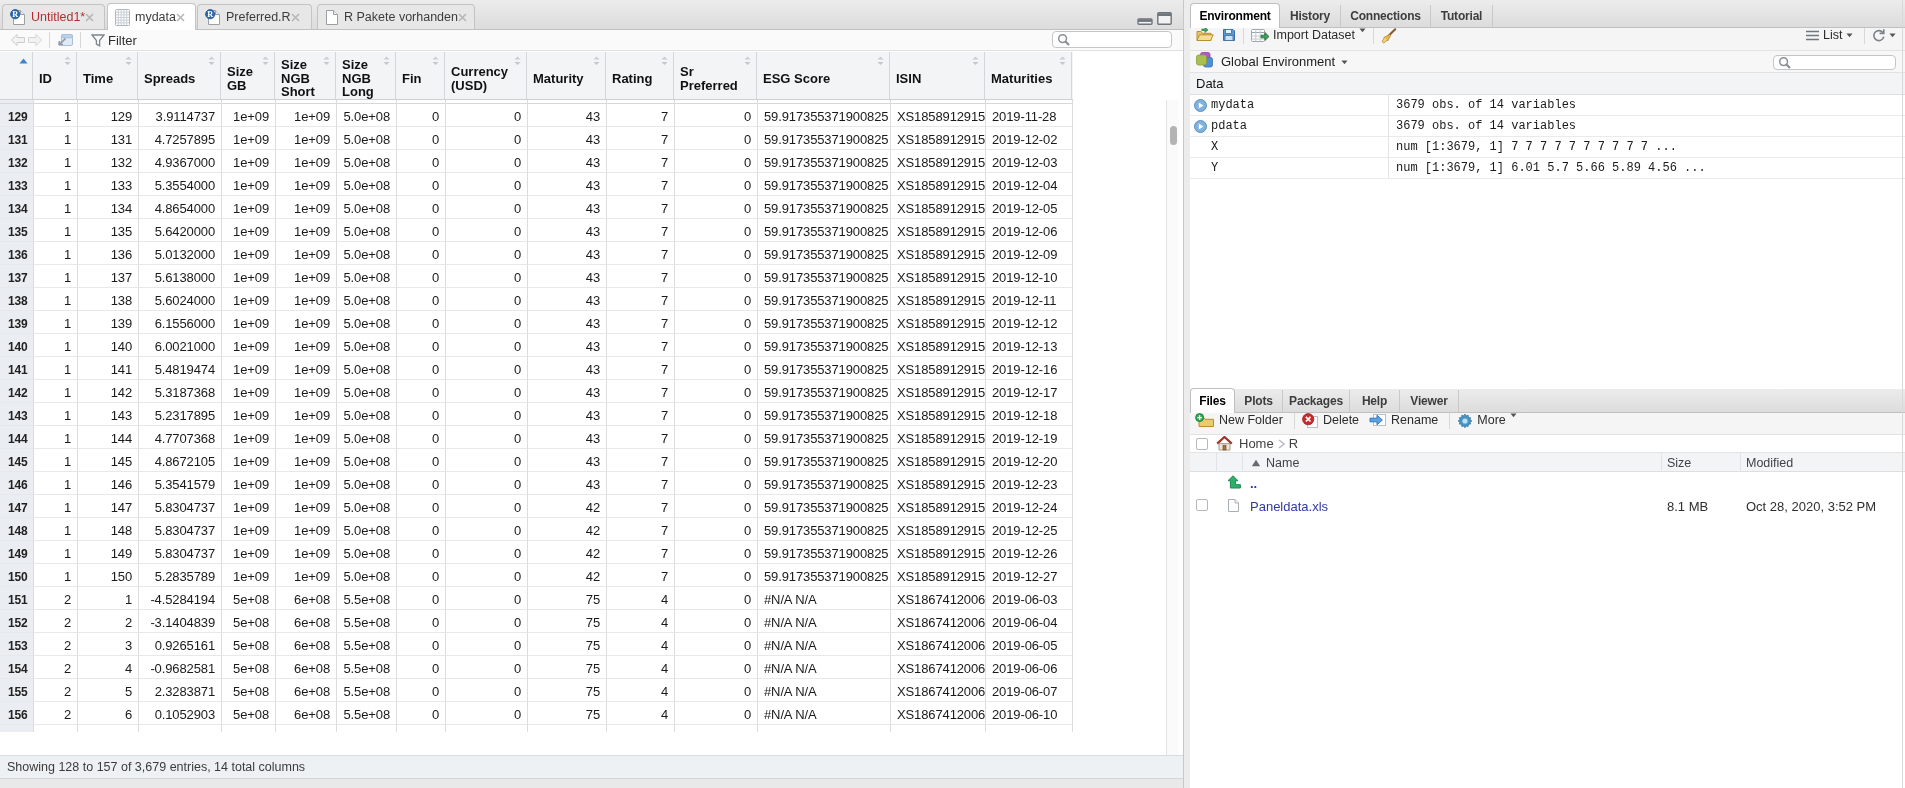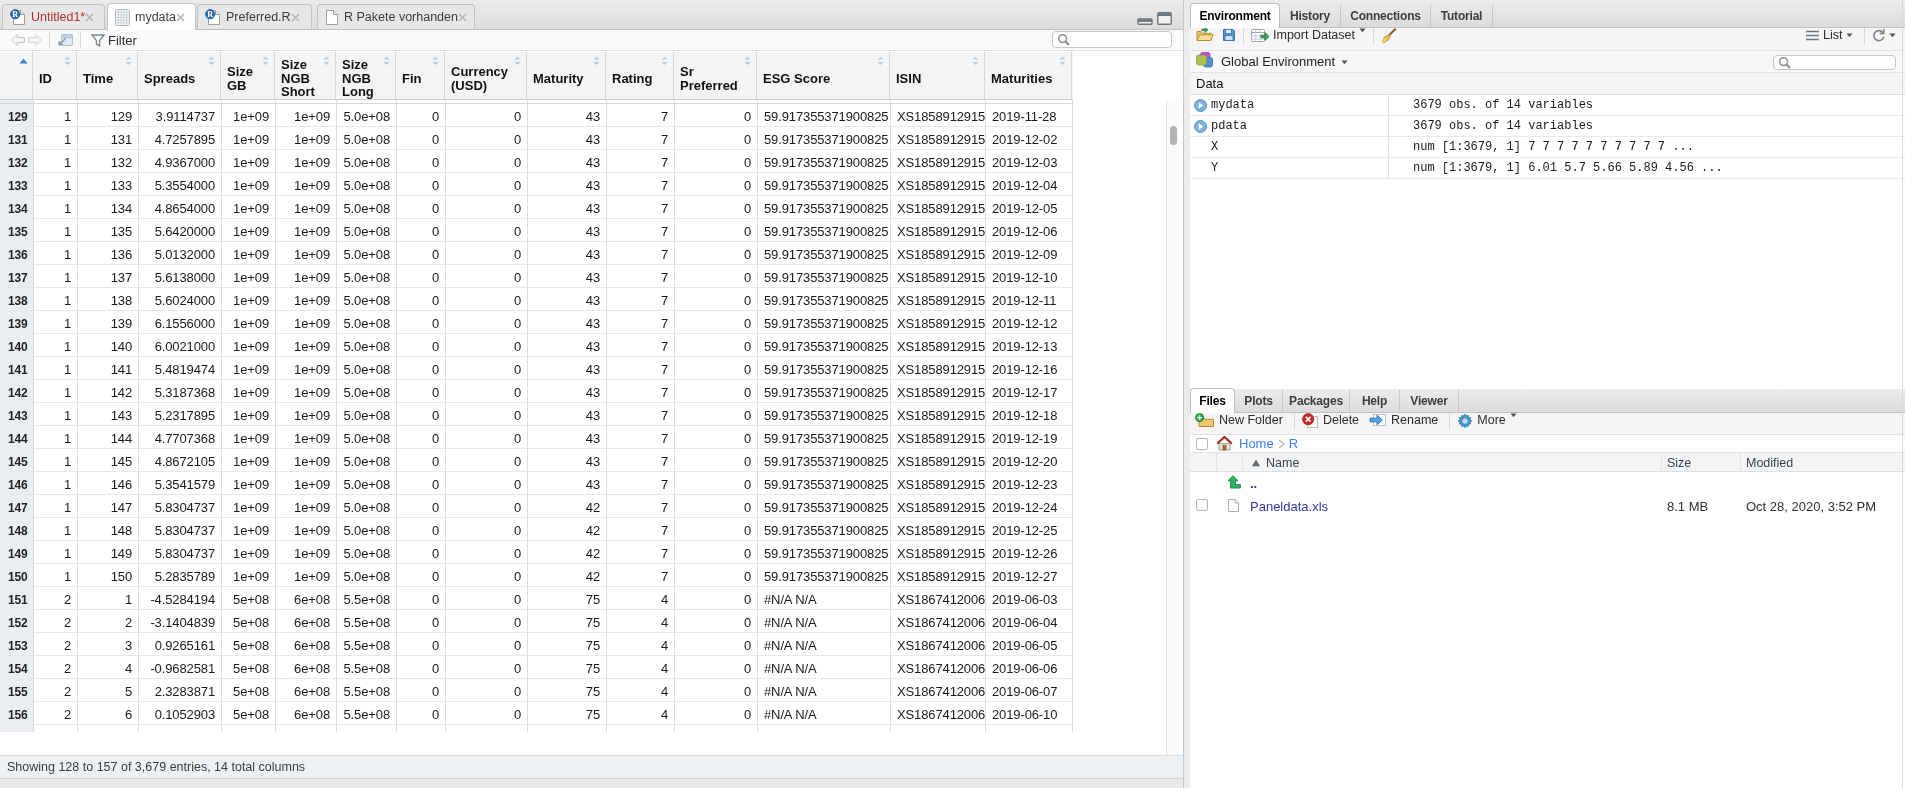--- a/index.html
+++ b/index.html
@@ -41,29 +41,29 @@
 .rtab{position:absolute;bottom:0;height:22px;display:flex;align-items:center;justify-content:center;font-size:12px;font-weight:bold;letter-spacing:-0.2px;color:#3d3d3d;white-space:nowrap;border-right:1px solid #c9c9c9}
 .rtab.active{background:#fff;border:1px solid #bfbfbf;border-bottom:none;border-radius:4px 4px 0 0;height:25px;bottom:-1px;color:#000;z-index:3}
 .winbtns{position:absolute;right:11px;top:11px;display:flex;gap:4px;align-items:flex-start}
 .rtoolbar{height:23px;background:#f5f5f5;border-bottom:1px solid #e2e2e2;display:flex;position:relative}
 .tbtxt{font-size:12.5px;color:#2c2c2c;margin:0 4px}
 
 #genvrow{height:22px;background:#f7f7f7;border-bottom:1px solid #e2e2e2;display:flex;align-items:center;position:relative}
 #datahdr{height:22px;background:#f2f4f5;border-bottom:1px solid #dcdfe1;display:flex;align-items:center;font-family:Liberation Sans, sans-serif;font-size:13px;color:#111;padding-left:6px}
 .envrow{height:21px;border-bottom:1px solid #e9eaeb;display:flex;align-items:center;position:relative;font-family:"Liberation Mono",monospace;font-size:12px;color:#1a1a1a}
 .envname{position:absolute;left:21px}
-.envval{position:absolute;left:198px;border-left:1px solid #e3e4e6;padding-left:24px;height:21px;display:flex;align-items:center;width:460px}
+.envval{position:absolute;left:198px;border-left:1px solid #e3e4e6;padding-left:7px;height:21px;display:flex;align-items:center;width:460px}
 .envgridic{position:absolute;right:11px;top:3px}
 .envplay{position:absolute;left:4px;top:4px}
 
 #fbcrumb{height:18px;border-bottom:1px solid #e4e4e4;display:flex;align-items:center;position:relative;font-size:13px}
 #fhdr{height:19px;background:#f2f4f6;border-bottom:1px solid #dcdfe1;position:relative;font-size:12.5px;color:#3f4347}
 .fcol{position:absolute;top:0;height:19px;border-right:1px solid #e1e4e6;display:flex;align-items:center}
 .frow{height:23px;display:flex;align-items:center;position:relative;font-size:13px}
-.flink{color:#3b82f6}.flink2{color:#3139a4}
+.flink{color:#404040}.flink2{color:#3139a4}
 .chkbx{display:inline-block;width:12px;height:12px;background:#fff;border:1px solid #b5b9bd;border-radius:2px}
 </style></head><body>
 <div class="abs" id="lpane">
     <div class="tabbar">
       <div class="tab" style="left:2px;width:103px">
         <svg width="16" height="17" viewBox="0 0 16 17" style="">
           <path d="M3.5 1.5 h7 l4 4 v10 h-11 z" fill="#ffffff" stroke="#9aa0a6" stroke-width="1"></path>
           <path d="M10.5 1.5 v4 h4" fill="#e8eaed" stroke="#9aa0a6" stroke-width="1"></path>
           <circle cx="5.2" cy="5.2" r="4.6" fill="#2d6bb4" stroke="#1d4f8c" stroke-width="0.8"></circle>
           <text x="5.2" y="8.4" font-size="8.2" font-family="Liberation Serif" font-weight="bold" fill="#fff" text-anchor="middle">R</text>

